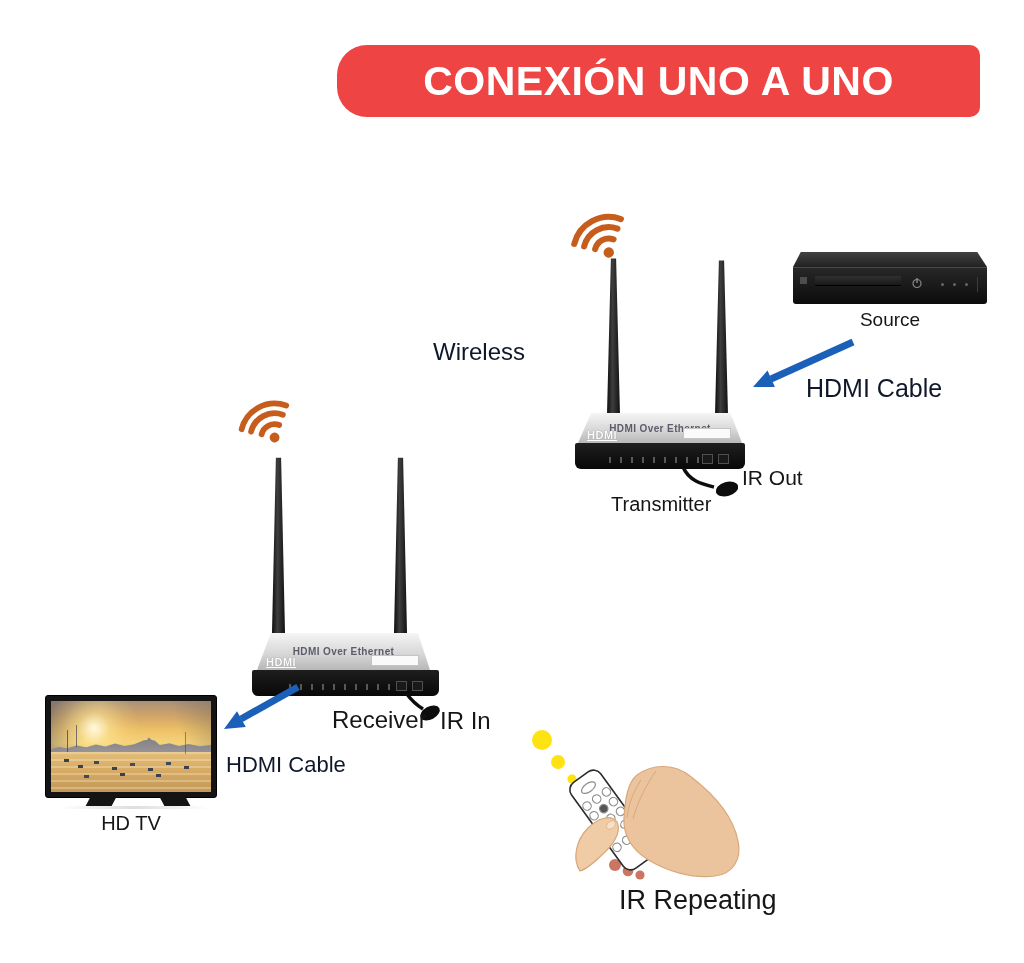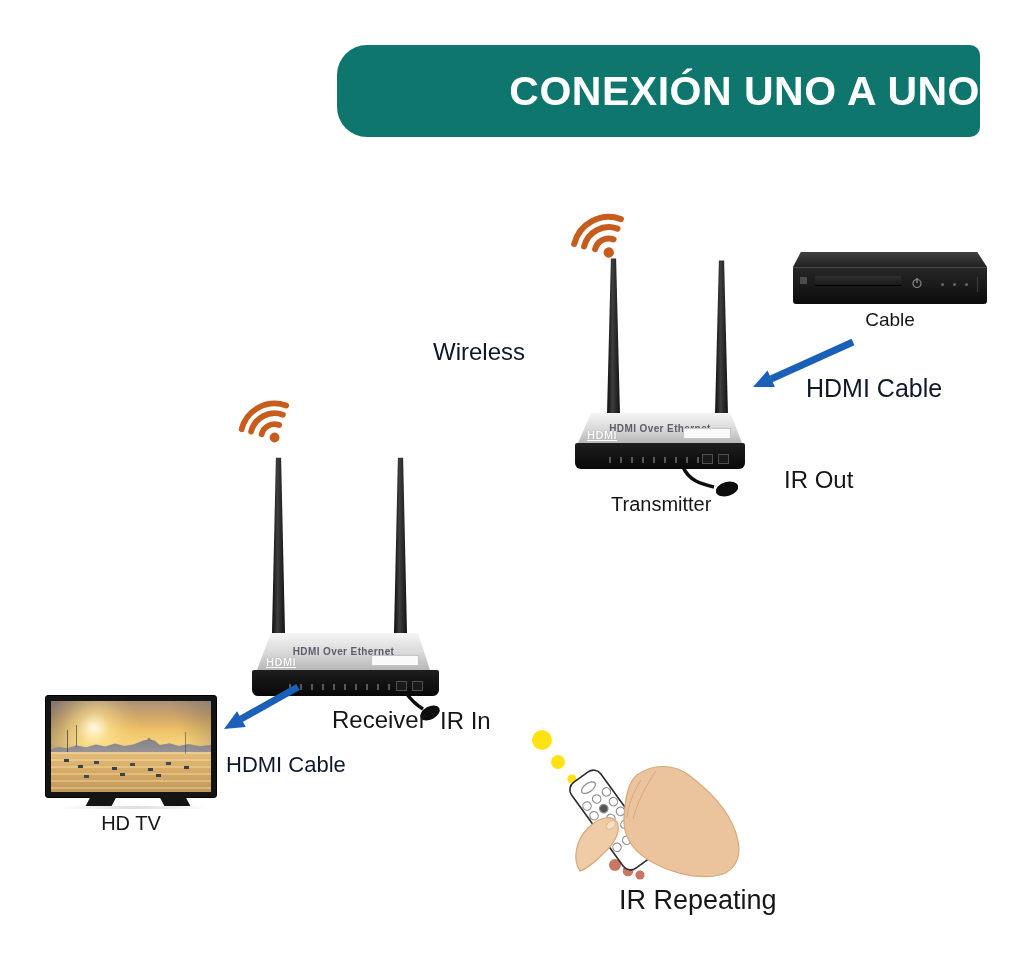--- a/index.html
+++ b/index.html
@@ -1,21 +1,21 @@
 <!DOCTYPE html>
 <html><head>
 <meta charset="utf-8">
 <style>
   html,body{margin:0;padding:0;background:#ffffff;}
   .canvas{position:relative;width:1024px;height:963px;background:#ffffff;overflow:hidden;
           font-family:"Liberation Sans",sans-serif;}
 
   
-  .banner{position:absolute;left:337px;top:45px;width:643px;height:92px;background:#0f766e;
-          border-radius:30px 10px 10px 30px;display:flex;align-items:center;justify-content:flex-end;}
+  .banner{position:absolute;left:337px;top:45px;width:643px;height:72px;background:#ef4444;
+          border-radius:30px 10px 10px 30px;display:flex;align-items:center;justify-content:center;}
   .banner span{color:#ffffff;font-size:41px;font-weight:bold;letter-spacing:.5px;}
 
   
   .lbl{position:absolute;white-space:nowrap;}
   .lbl-gray{color:#0f172a;}
   .lbl-dark{color:#161616;}
 
   
   .device{position:absolute;}
   .ant{position:absolute;background:linear-gradient(90deg,#0d0d0d,#3e3e3e 42%,#121212);
@@ -215,23 +215,23 @@
                C 172,161 146,153 127,141 C 111,131 103,116 104,100 C 105,84 107,65 117,57 Z" fill="#EBC49E" stroke="#D8A87B" stroke-width="1.2"></path>
       <path d="M 121,62 C 113,74 108,88 107,100" fill="none" stroke="#D8A87B" stroke-width="1"></path>
       <path d="M 136,53 C 126,67 117,85 113,101" fill="none" stroke="#D8A87B" stroke-width="1"></path>
       <path d="M 60,153 C 52,141 56,122 68,110 C 78,100 91,96 97,104 C 101,112 96,123 86,133
                C 78,141 68,151 60,153 Z" fill="#EFCBA6" stroke="#D8A87B" stroke-width="1.2"></path>
       <ellipse cx="91" cy="107" rx="5" ry="3.5" transform="rotate(-40 91 107)" fill="#F7E0C8" stroke="#E0B48C" stroke-width=".8"></ellipse>
     </g>
   </svg>
 
   <div class="lbl lbl-gray" style="left:433px;top:338px;font-size:24px">Wireless</div>
-  <div class="lbl lbl-dark" style="left:793px;top:309px;width:194px;text-align:center;font-size:19px">Cable</div>
+  <div class="lbl lbl-dark" style="left:793px;top:309px;width:194px;text-align:center;font-size:19px">Source</div>
   <div class="lbl lbl-gray" style="left:806px;top:374px;font-size:25px">HDMI Cable</div>
-  <div class="lbl lbl-dark" style="left:784px;top:466px;font-size:24px">IR Out</div>
+  <div class="lbl lbl-dark" style="left:742px;top:466px;font-size:21px">IR Out</div>
   <div class="lbl lbl-dark" style="left:611px;top:493px;font-size:20px">Transmitter</div>
   <div class="lbl lbl-dark" style="left:332px;top:706px;font-size:24px">Receiver</div>
   <div class="lbl lbl-dark" style="left:440px;top:707px;font-size:24px">IR In</div>
   <div class="lbl lbl-gray" style="left:226px;top:752px;font-size:22px">HDMI Cable</div>
   <div class="lbl lbl-dark" style="left:619px;top:885px;font-size:27px">IR Repeating</div>
   <div class="lbl lbl-dark" style="left:45px;top:812px;width:172px;text-align:center;font-size:20px">HD TV</div>
 
 </div>
 
 </body></html>

